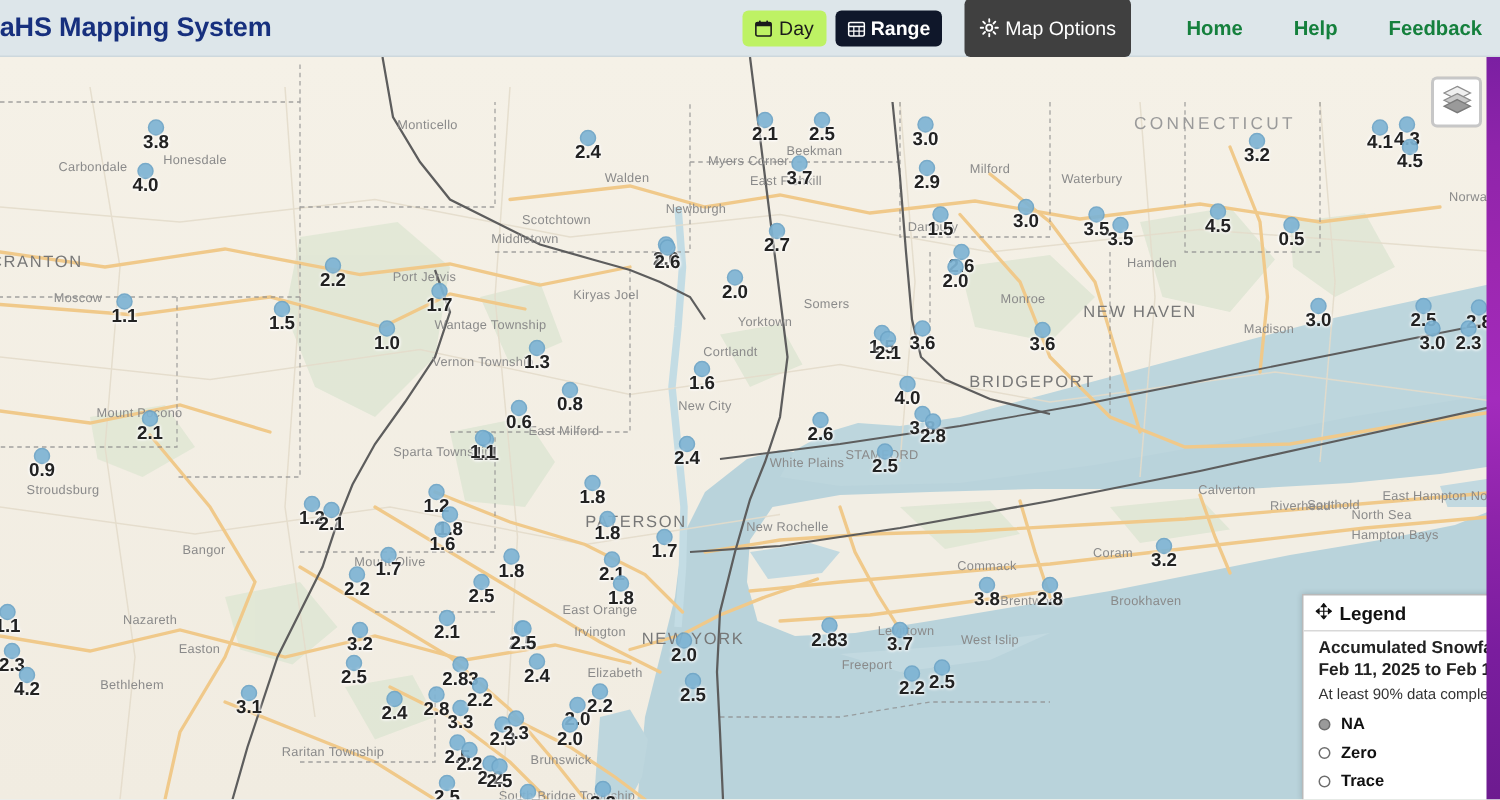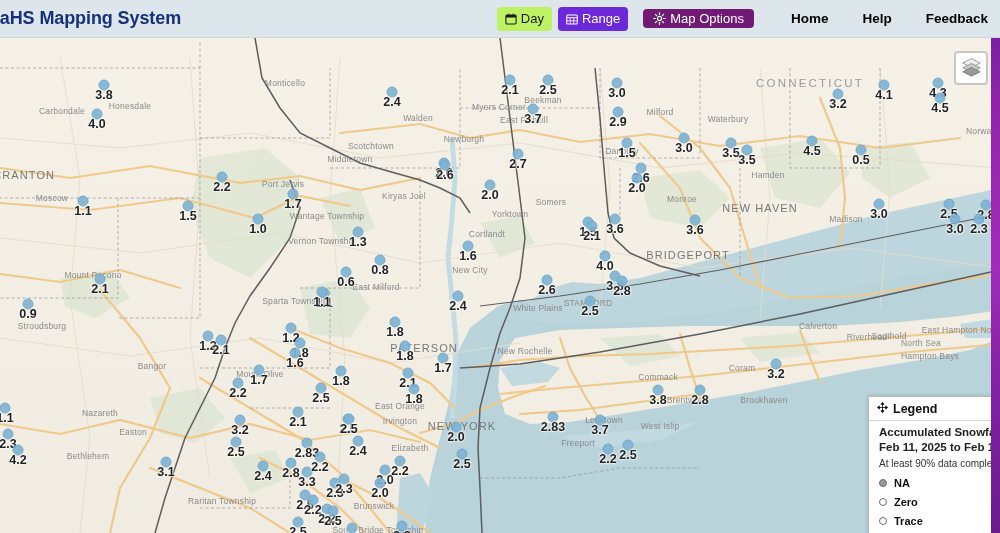--- a/index.html
+++ b/index.html
@@ -33,37 +33,37 @@
     margin-left: auto; display: flex; align-items: center;
     padding-right: 8px; gap: 0;
   }
   .btn {
     height: 24px; border-radius: 4px; border: none;
     display: inline-flex; align-items: center; gap: 4px;
     font-size: 13px; font-family: "Liberation Sans", sans-serif;
     padding: 0 8px; cursor: pointer; white-space: nowrap;
   }
   .btn-day { background: #bef264; color: #1b1b1b; margin-right: 6px; }
-  .btn-range { background: #6d28d9; color: #fff; margin-right: 7px; font-weight: 400; }
-  .btn-mapopts { background: #701a75; color: #fff; margin-left: 8px; margin-right: 14px; height: 19px; padding: 0 10px;}
+  .btn-range { background: #0f172a; color: #fff; margin-right: 7px; font-weight: 700; }
+  .btn-mapopts { background: #404040; color: #fff; margin-left: 8px; margin-right: 14px; height: 39px; padding: 0 10px;}
   .date-wrap { display: flex; align-items: stretch; height: 24px; }
   .date-field {
     background: #fff; border: 1px solid #9aa3a8; border-right: none;
     border-radius: 3px 0 0 3px;
     font-size: 13px; color: #1b1b1b;
     padding: 0 7px; display: flex; align-items: center;
     height: 24px; min-width: 146px;
   }
   .date-cal-btn {
     background: #1675d1; border: none; border-radius: 0 3px 3px 0;
     width: 23px; display: flex; align-items: center; justify-content: center;
     cursor: pointer;
   }
   .navlink {
-    color: #000000; font-size: 13.5px; font-weight: 700;
+    color: #15803d; font-size: 13.5px; font-weight: 700;
     text-decoration: none; margin: 0 11px; cursor: pointer; padding-left: 12px;
   }
   .navlink:last-child { margin-right: 4px; }
   .hicon { display: inline-block; line-height: 0; }
 
   
   #map {
     position: absolute; top: 38px; left: 0;
     width: 1000px; height: 495px;
     background: #f3efe6;
@@ -369,21 +369,21 @@
         <div class="place" style="left: 470px; top: 232px;">New City</div>
         <div class="place" style="left: 295px; top: 263px;">Sparta Township</div>
         <div class="place" style="left: 538px; top: 270px;">White Plains</div>
         <div class="place" style="left: 588px; top: 265px;">STAMFORD</div>
         <div class="place" style="left: 42px; top: 288px;">Stroudsburg</div>
         <div class="place" style="left: 889px; top: 278px; margin-top: 20px;">Southold</div>
         <div class="place" style="left: 818px; top: 288px;">Calverton</div>
         <div class="place" style="left: 867px; top: 299px;">Riverhead</div>
         <div class="place big" style="left: 424px; top: 310px;">PATERSON</div>
         <div class="place" style="left: 525px; top: 313px;">New Rochelle</div>
-        <div class="place" style="left: 152px; top: 328px;">Bangor</div>
+        <div class="place" style="left: 136px; top: 328px;">Bangor</div>
         <div class="place" style="left: 260px; top: 336px;">Mount Olive</div>
         <div class="place" style="left: 742px; top: 330px;">Coram</div>
         <div class="place" style="left: 930px; top: 318px;">Hampton Bays</div>
         <div class="place" style="left: 901px; top: 305px; margin-left: 20px;">North Sea</div>
         <div class="place" style="left: 962px; top: 292px;">East Hampton North</div>
         <div class="place" style="left: 658px; top: 339px;">Commack</div>
         <div class="place" style="left: 688px; top: 362px;">Brentwood</div>
         <div class="place" style="left: 764px; top: 362px;">Brookhaven</div>
         <div class="place" style="left: 400px; top: 368px;">East Orange</div>
         <div class="place" style="left: 400px; top: 383px;">Irvington</div>
@@ -426,21 +426,21 @@
           <div class="lbl">3.0</div>
         </div>
         <div class="marker" style="left: 618px; top: 74px;">
           <div class="dot"></div>
           <div class="lbl">2.9</div>
         </div>
         <div class="marker" style="left: 838px; top: 56px;">
           <div class="dot"></div>
           <div class="lbl">3.2</div>
         </div>
-        <div class="marker" style="left: 884px; top: 47px; text-align: center;">
+        <div class="marker" style="left: 920px; top: 47px; text-align: center;">
           <div class="dot"></div>
           <div class="lbl">4.1</div>
         </div>
         <div class="marker" style="left: 938px; top: 45px;">
           <div class="dot"></div>
           <div class="lbl">4.3</div>
         </div>
         <div class="marker" style="left: 940px; top: 60px;">
           <div class="dot"></div>
           <div class="lbl">4.5</div>

